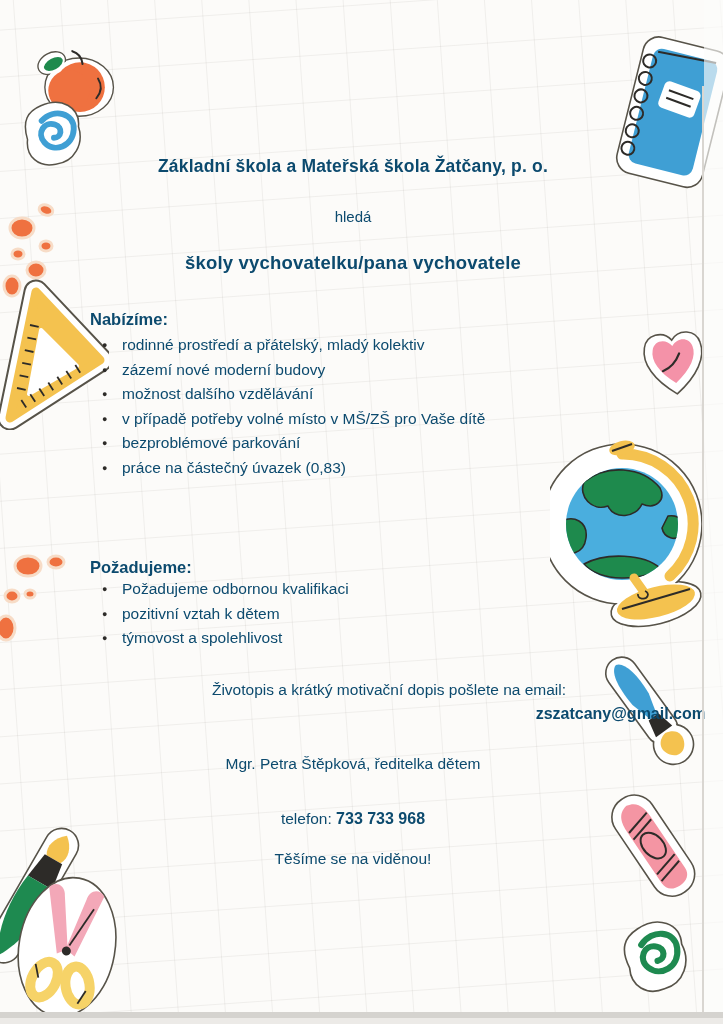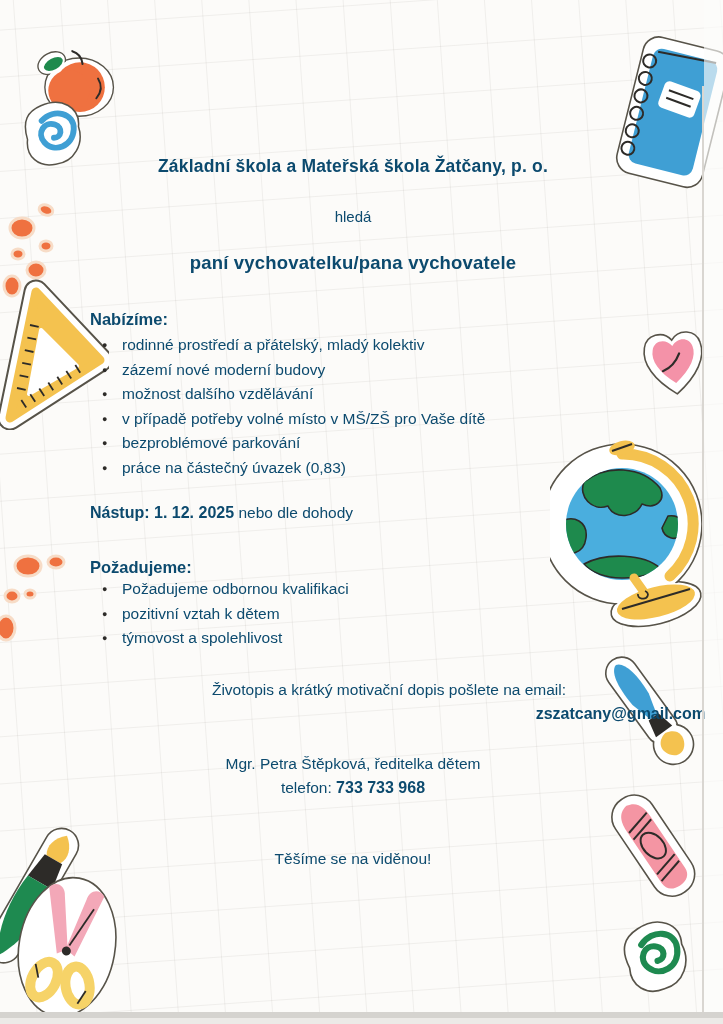--- a/index.html
+++ b/index.html
@@ -28,21 +28,21 @@
   .list{left:90px;width:530px;}
   .l-offer{top:333px;}
   .l-req{top:577px;}
   .li{position:relative;padding-left:32px;line-height:24.6px;font-size:15.5px;}
   .li::before{content:"●";position:absolute;left:12px;top:0;font-size:9px;line-height:24.6px;color:#2d2b28;}
   .l-start{left:90px;top:504px;font-size:15.5px;}
   .l-start b{font-size:16px;}
   .c-intro{top:681px;font-size:15.5px;padding-left:36px;}
   .c-email{top:705px;font-size:16px;font-weight:700;text-align:right;}
   .c-director{top:755px;font-size:15.5px;}
-  .c-phone{top:779px;font-size:15.5px;}
+  .c-phone{top:810px;font-size:15.5px;}
   .c-phone b{font-size:16px;}
   .c-closing{top:850px;font-size:15.5px;}
   .deco{position:absolute;z-index:2;}
   .edge-right{position:absolute;left:702px;top:86px;width:2px;height:928px;background:#d9d6d1;z-index:4;}
   .edge-right-strip{position:absolute;left:704px;top:0;width:19px;height:1014px;background:rgba(252,252,250,0.65);z-index:4;}
   .edge-bottom{position:absolute;left:0;top:1012px;width:723px;height:6px;background:#d5d3cf;z-index:5;}
   .edge-bottom2{position:absolute;left:0;top:1018px;width:723px;height:6px;background:#eceae7;z-index:5;}
 </style>
 </head>
 <body>
@@ -205,33 +205,32 @@
 
   <svg class="deco" style="left:618px;top:918px" width="76" height="80" viewBox="0 0 74 78">
     <g transform="rotate(-10 37 39)">
       <path d="M24 8 C 46 -2 66 10 64 30 C 70 48 60 68 40 70 C 22 74 8 62 10 44 C 4 24 10 14 24 8 Z" fill="#fff" stroke="#575349" stroke-width="1.6"></path>
       <path d="M25 24 C 38 10 60 16 59 33 C 58 52 38 58 28 47 C 19 37 28 24 39 28 C 48 31 46 42 38 42" fill="none" stroke="#1e8a50" stroke-width="6" stroke-linecap="round"></path>
     </g>
   </svg>
 
   <div class="txt center title">Základní škola a Mateřská škola Žatčany, p. o.</div>
   <div class="txt center subtitle">hledá</div>
-  <div class="txt center position">paní vychovatelku/pana vychovatele</div>
+  <div class="txt center position">školy vychovatelku/pana vychovatele</div>
 
   <div class="txt heading h-offer">Nabízíme:</div>
   <div class="txt list l-offer">
     <div class="li">rodinné prostředí a přátelský, mladý kolektiv</div>
     <div class="li">zázemí nové moderní budovy</div>
     <div class="li">možnost dalšího vzdělávání</div>
     <div class="li">v případě potřeby volné místo v MŠ/ZŠ pro Vaše dítě</div>
     <div class="li">bezproblémové parkování</div>
     <div class="li">práce na částečný úvazek (0,83)</div>
   </div>
 
-  <div class="txt l-start"><b>Nástup: 1. 12. 2025</b><span> nebo dle dohody</span></div>
 
   <div class="txt heading h-req">Požadujeme:</div>
   <div class="txt list l-req">
     <div class="li">Požadujeme odbornou kvalifikaci</div>
     <div class="li">pozitivní vztah k dětem</div>
     <div class="li">týmovost a spolehlivost</div>
   </div>
 
   <div class="txt center c-intro">Životopis a krátký motivační dopis pošlete na email:</div>
   <div class="txt center c-email">zszatcany@gmail.com</div>

